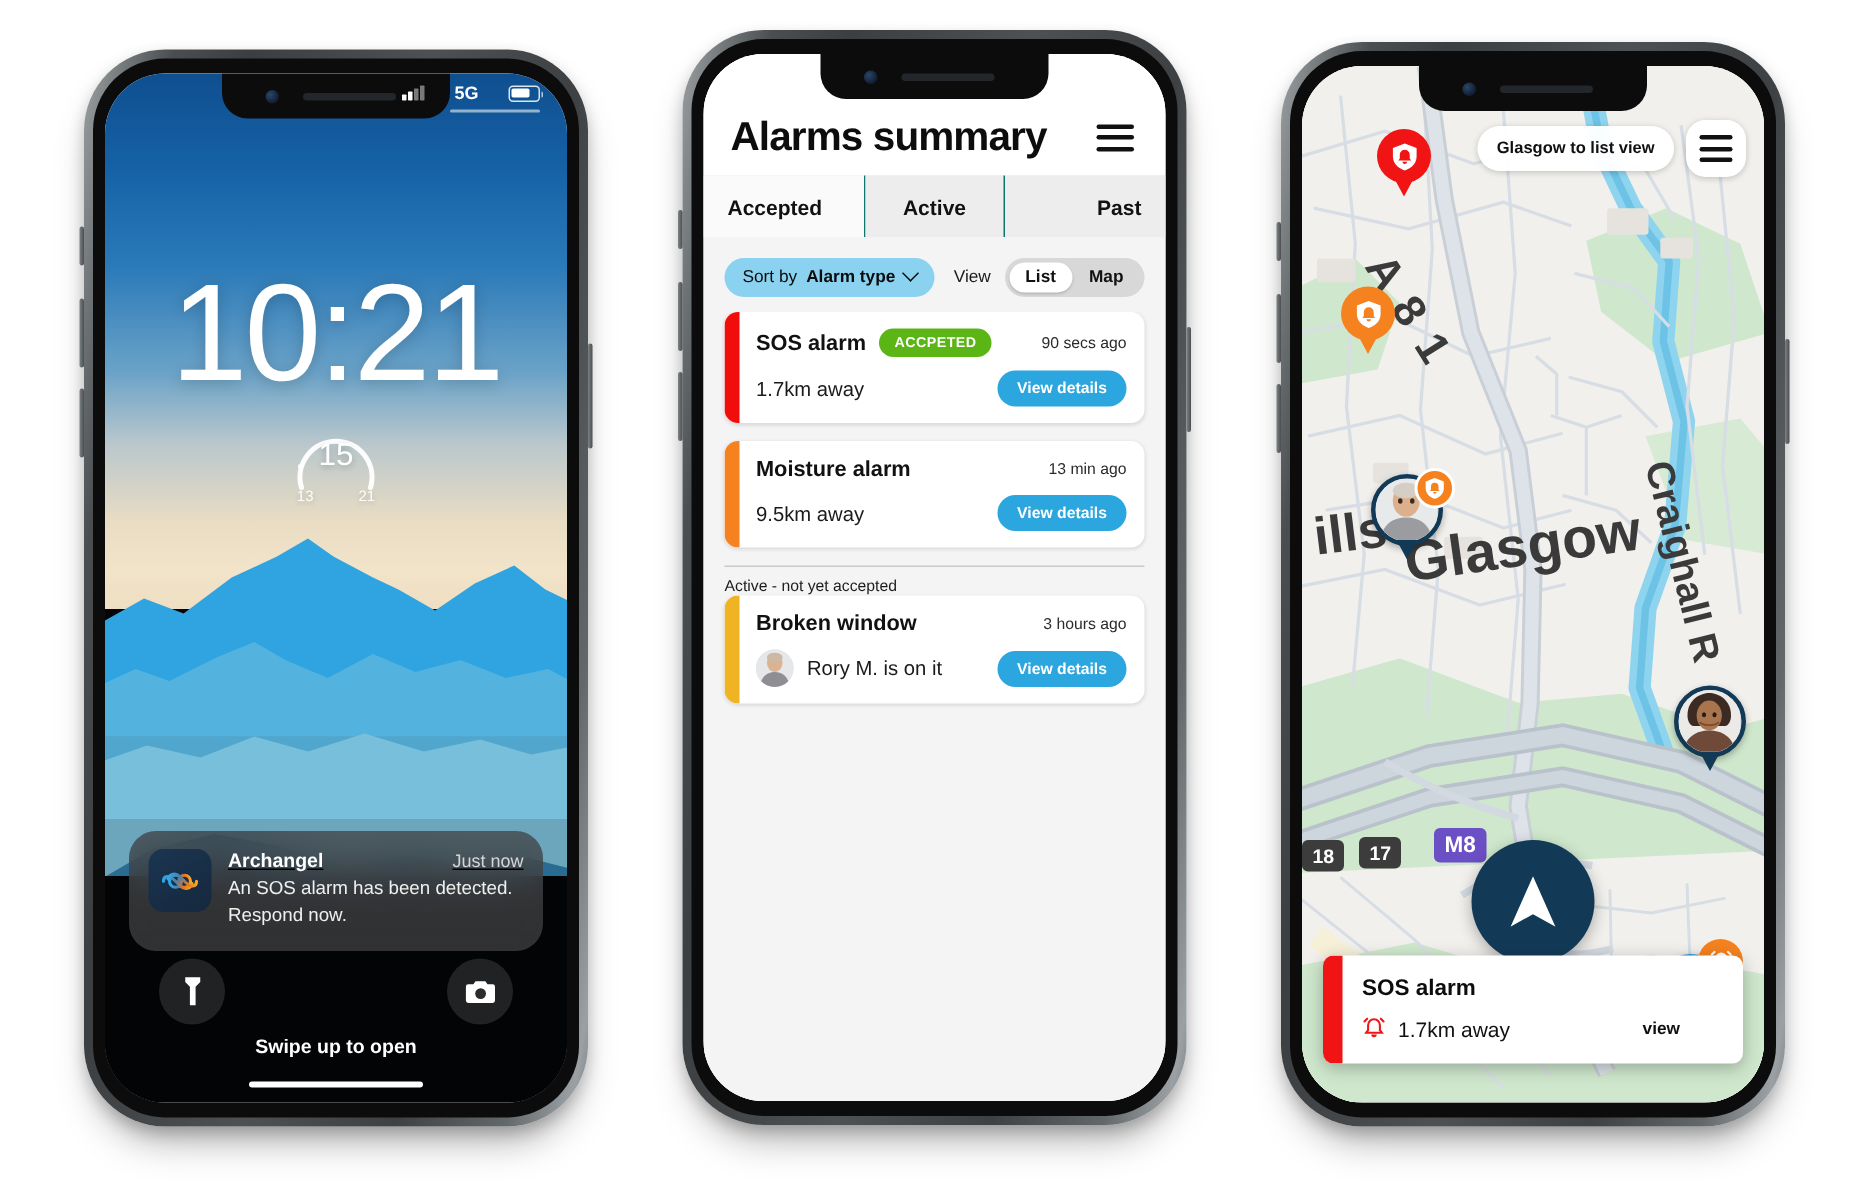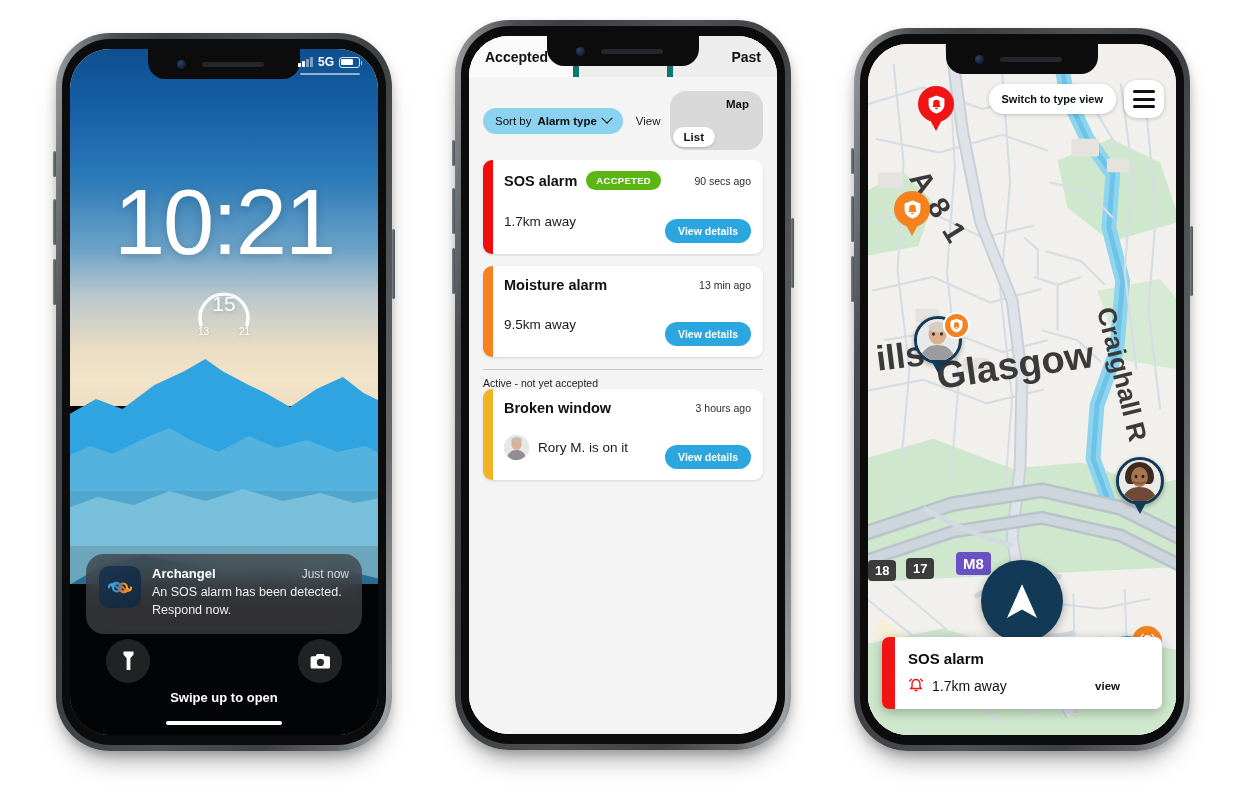--- a/index.html
+++ b/index.html
@@ -61,21 +61,21 @@
   .sky {
     position: absolute; left:0; right:0; top:0; height: 62%;
     background: linear-gradient(180deg,
       #0f4f8f 0%, #1560a5 14%, #2a79b8 30%,
       #6ba3c8 47%, #b9c7cc 58%, #e8dcc4 70%, #f2e4c9 78%, #eddcc0 86%, #d9c8ad 100%);
   }
   .lock-lower { position:absolute; left:0; right:0; bottom:0; top:52%; background:#030508; }
   .mtn { position: absolute; left: -2%; width: 104%; }
   .status-bar {
     position: absolute; top: 6px; right: 18px; z-index: 61;
-    display: flex; align-items: center; gap: 5px;
+    display: flex; align-items: center; gap: 20px;
     color: #fff; font-size: 12px; font-weight: 600;
   }
   .bars { display: flex; align-items: flex-end; gap: 1.5px; height: 10px; }
   .bars i { display:block; width: 2.5px; background: #fff; border-radius:.5px; }
   .bars i:nth-child(1){height:4px}.bars i:nth-child(2){height:6px}
   .bars i:nth-child(3){height:8px;opacity:.45}.bars i:nth-child(4){height:10px;opacity:.45}
   .batt { width: 21px; height: 11px; border:1.3px solid rgba(255,255,255,.85); border-radius: 3px; position: relative; padding:1.3px; }
   .batt::after{content:"";position:absolute;right:-3.3px;top:3px;width:1.8px;height:4px;background:rgba(255,255,255,.7);border-radius:0 1px 1px 0;}
   .batt span{display:block;height:100%;width:72%;background:#fff;border-radius:1.2px;}
   .dyn-underline{position:absolute;top:24px;right:18px;width:60px;height:2px;background:rgba(255,255,255,.55);border-radius:2px;z-index:61;}
@@ -101,21 +101,21 @@
     border-radius: 18px; padding: 12px 13px 14px 13px;
     display:flex; gap:11px;
     backdrop-filter: blur(14px);
   }
   .notif-icon {
     width:42px;height:42px;border-radius:10px;flex:0 0 42px;
     background: linear-gradient(150deg,#1b3551 0%,#15283d 100%);
     display:flex;align-items:center;justify-content:center;
   }
   .notif-body{flex:1;min-width:0;}
-  .notif-top{display:flex;align-items:baseline;justify-content:space-between;margin-bottom:3px;}
+  .notif-top{display:flex;align-items:baseline;justify-content:space-between;margin-bottom:3px;text-decoration:underline;}
   .notif-app{color:#fff;font-size:13px;font-weight:700;}
   .notif-time{color:#d6d6d8;font-size:12px;font-weight:400;}
   .notif-text{color:#efefef;font-size:12.5px;line-height:1.42;font-weight:400;}
 
   .lock-actions{position:absolute;left:0;right:0;bottom:52px;z-index:25;
     display:flex;justify-content:space-between;padding:0 36px;}
   .lock-circle{width:44px;height:44px;border-radius:50%;background:rgba(255,255,255,.12);
     display:flex;align-items:center;justify-content:center;}
   .swipe-label{position:absolute;left:0;right:0;bottom:30px;text-align:center;
     color:#fff;font-size:13px;font-weight:600;z-index:25;}
@@ -126,55 +126,55 @@
   #phone2 { left: 455px; top: 20px; width: 336px; height: 730px; }
   .app-screen{position:absolute;inset:0;background:#f4f4f5;display:flex;flex-direction:column;}
   .app-header{background:#fff;padding:40px 18px 10px 18px;display:flex;align-items:center;
     justify-content:space-between;flex:0 0 auto;}
   .app-title{font-size:27px;font-weight:700;color:#0d0d0d;letter-spacing:-.6px;}
   .hamb{display:flex;flex-direction:column;gap:4.5px;cursor:pointer;padding:3px;}
   .hamb i{display:block;width:25px;height:3px;background:#111;border-radius:2px;}
 
   .tabs{display:flex;background:#e9e9ea;flex:0 0 auto;}
   .tab{flex:1;text-align:center;padding:13px 0 12px;font-size:14px;font-weight:700;
-    color:#111;background:#ededee;border-right:6px solid #0f766e;cursor:pointer;}
+    color:#111;background:#ededee;border-right:1px solid #0f766e;cursor:pointer;}
   .tab:last-child{border-right:none;}
   .tab.active{background:#fafafa;}
   .tab.t-left{text-align:left;padding-left:16px;}
   .tab.t-right{text-align:right;padding-right:16px;}
 
   .toolbar{display:flex;align-items:center;justify-content:space-between;
     padding:14px 14px 10px 14px;flex:0 0 auto;background:#f4f4f5;}
   .sort-pill{background:#8ad2f0;border-radius:20px;padding:7px 12px;display:flex;align-items:center;gap:6px;
     font-size:11.5px;color:#0c0c0c;cursor:pointer;}
   .sort-pill b{font-weight:700;}
   .chev{width:8px;height:8px;border-right:1.6px solid #0c0c0c;border-bottom:1.6px solid #0c0c0c;
     transform:rotate(45deg) translate(-2px,-2px);}
   .view-group{display:flex;align-items:center;gap:9px;}
   .view-label{font-size:11.5px;color:#1a1a1a;}
   .seg{display:flex;background:#d8d8d9;border-radius:16px;padding:3px;}
   .seg div{padding:4px 11px;border-radius:13px;font-size:11.5px;font-weight:700;color:#111;cursor:pointer;}
-  .seg div.on{background:#fff;box-shadow:0 1px 2px rgba(0,0,0,.18);margin-top:33px;}
+  .seg div.on{background:#fff;box-shadow:0 1px 2px rgba(0,0,0,.18);}
 
   .list-area{flex:1;padding:0 14px;overflow:hidden;background:#f4f4f5;}
   .alarm-card{background:#fff;border-radius:9px;margin-bottom:12px;display:flex;overflow:hidden;
     box-shadow:0 1px 3px rgba(0,0,0,.13);}
   .stripe{width:10px;flex:0 0 10px;}
   .card-body{flex:1;padding:11px 12px 11px 11px;}
   .card-row{display:flex;align-items:center;justify-content:space-between;gap:8px;}
   .card-row.r1{margin-bottom:9px;}
   .card-left{display:flex;align-items:center;gap:9px;min-width:0;}
   .alarm-name{font-size:14.5px;font-weight:700;color:#111;white-space:nowrap;}
   .badge{background:#5bb514;color:#fff;font-size:9.5px;font-weight:700;letter-spacing:.3px;
     padding:4px 10px;border-radius:11px;}
   .alarm-time{font-size:10.5px;color:#2b2b2b;white-space:nowrap;}
   .alarm-sub{font-size:13.5px;color:#1a1a1a;}
   .view-btn{background:#2ba6de;color:#fff;font-size:10.5px;font-weight:700;
     padding:6px 13px;border-radius:13px;border:none;cursor:pointer;white-space:nowrap;
-    font-family:"Liberation Sans",sans-serif;margin-top:20px;}
+    font-family:"Liberation Sans",sans-serif;}
   .section-div{border-top:1px solid #c9c9ca;margin:4px 0 0;padding-top:7px;}
   .section-label{font-size:10.5px;color:#1c1c1c;padding-bottom:0;}
   .avatar-sm{width:25px;height:25px;border-radius:50%;flex:0 0 25px;overflow:hidden;
     background:#cfd3d6;}
 
   
   #phone3 { left: 854px; top: 28px; width: 336px; height: 723px; }
   .map-screen{position:absolute;inset:0;background:#eceae6;overflow:hidden;}
   .map-ctrls{position:absolute;top:36px;right:12px;z-index:40;display:flex;align-items:center;gap:8px;}
   .switch-btn{background:rgba(255,255,255,.96);border-radius:18px;padding:9px 13px;
@@ -351,20 +351,28 @@
 
   <div class="phone" id="phone2">
     <div class="btn-side" style="left:-3px;top:120px;width:3px;height:26px;"></div>
     <div class="btn-side" style="left:-3px;top:168px;width:3px;height:46px;"></div>
     <div class="btn-side" style="left:-3px;top:228px;width:3px;height:46px;"></div>
     <div class="btn-side" style="right:-3px;top:198px;width:3px;height:70px;"></div>
     <div class="phone-inner">
       <div class="screen">
         <div class="app-screen">
 
+          <div class="app-header">
+            <div class="app-title">Alarms summary</div>
+            <div class="hamb">
+                <i></i>
+                <i></i>
+                <i></i>
+              </div>
+          </div>
 
           <div class="tabs">
             <div class="tab active t-left">Accepted</div>
             <div class="tab">Active</div>
             <div class="tab t-right">Past</div>
           </div>
 
           <div class="toolbar">
             <div class="sort-pill">
               <span>Sort by</span>
@@ -625,21 +633,21 @@
 
           <div class="poi-u" style="left:130px;top:620px;">U</div>
 
           <div class="nav-puck">
             <svg width="38" height="42" viewBox="0 0 38 42">
               <path d="M19 3 L35 39 L19 30 L3 39 Z" fill="#fff" stroke="#123a57" stroke-width="1"></path>
             </svg>
           </div>
 
           <div class="map-ctrls">
-            <div class="switch-btn">Switch to type view</div>
+            <div class="switch-btn">Glasgow to list view</div>
             <div class="map-hamb">
                 <i></i>
                 <i></i>
                 <i></i>
               </div>
           </div>
 
           <div class="map-card">
             <div class="stripe"></div>
             <div class="map-card-body">

